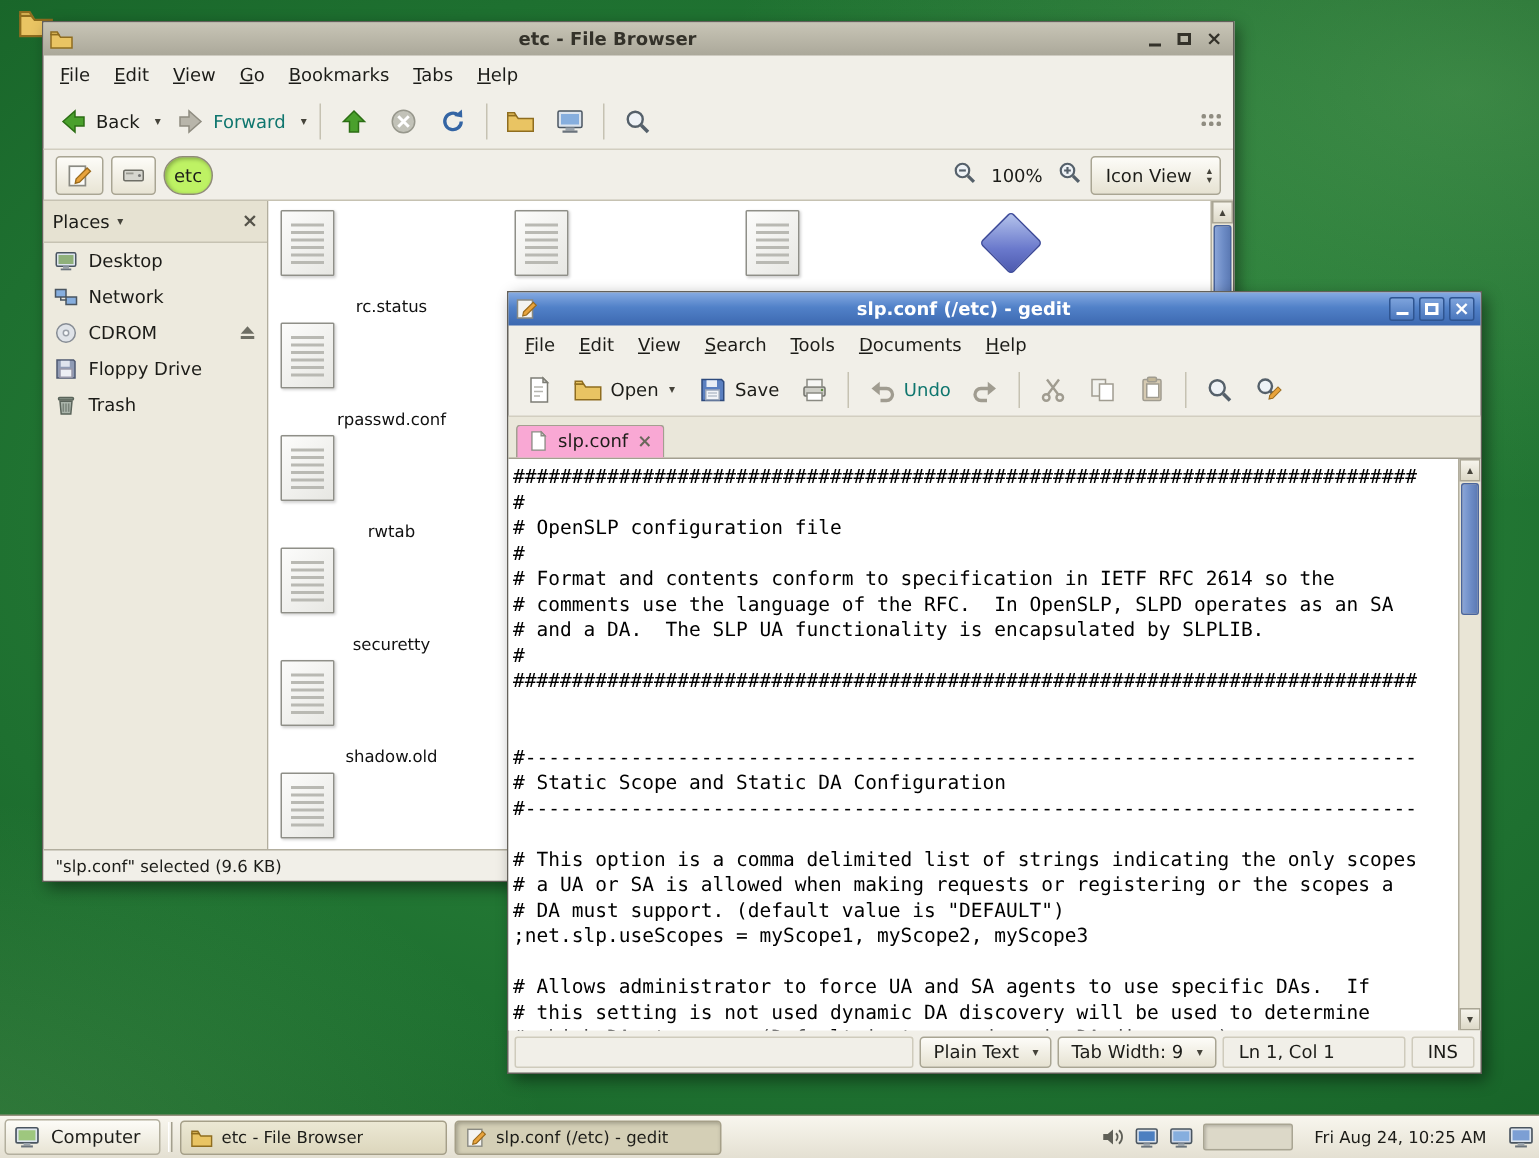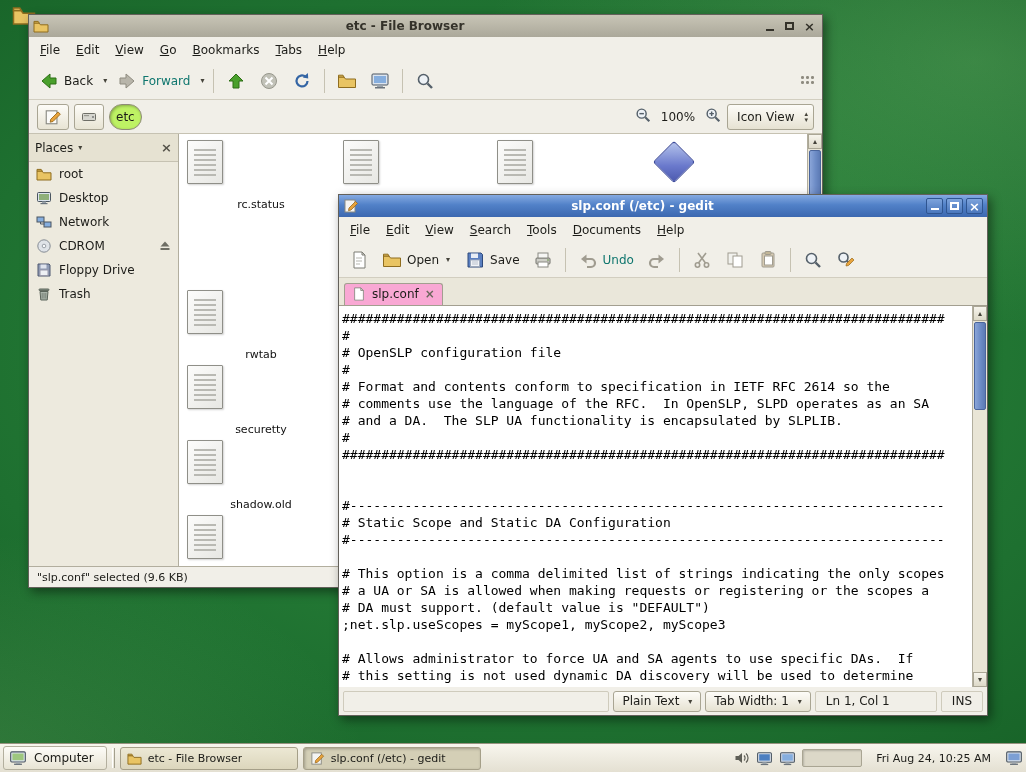--- a/index.html
+++ b/index.html
@@ -274,27 +274,20 @@
 
     <div class="fb-content">
       <div class="places">
         <div class="places-header">
           <span>Places</span>
           <span class="caret">▾</span>
           <span class="places-close">×</span>
         </div>
         <div class="place-item">
           <svg width="16" height="16" viewBox="0 0 16 16">
-              <path d="M1 5 L6 5 L7.4 6.8 L15 6.8 L15 14 L1 14 Z" fill="#e9c463" stroke="#8f6d1f"></path>
-              <path d="M1 5 L1 3.4 L5.2 3.4 L6.2 5 Z" fill="#e9c463" stroke="#8f6d1f"></path>
-            </svg>
-          <span>root</span>
-        </div>
-        <div class="place-item">
-          <svg width="16" height="16" viewBox="0 0 16 16">
               <rect x="1.5" y="2.5" width="13" height="9" rx="1" fill="#dce4ee" stroke="#4a5560"></rect>
               <rect x="3" y="4" width="10" height="6" fill="#8fb07a"></rect>
               <rect x="6" y="11.5" width="4" height="1.5" fill="#9aa3ac"></rect>
               <rect x="4.5" y="13" width="7" height="1.2" fill="#6a737c"></rect>
             </svg>
           <span>Desktop</span>
         </div>
         <div class="place-item">
           <svg width="16" height="16" viewBox="0 0 16 16">
               <rect x="1" y="3" width="7" height="5" fill="#86aede" stroke="#4a5560"></rect>
@@ -344,20 +337,24 @@
             <span class="file-label">request-key.conf</span>
           </div>
           <div class="file-item" style="left:318px; top:6px;">
             <span class="bigdoc"></span>
             <span class="file-label">resolv.conf</span>
           </div>
           <div class="file-item" style="left:473px; top:6px;">
             <span class="diamond"></span>
             <span class="file-label">rmt</span>
           </div>
+          <div class="file-item" style="left:8px; top:81px;">
+            <span class="bigdoc"></span>
+            <span class="file-label">rpasswd.conf</span>
+          </div>
           <div class="file-item" style="left:8px; top:156px;">
             <span class="bigdoc"></span>
             <span class="file-label">rwtab</span>
           </div>
           <div class="file-item" style="left:8px; top:231px;">
             <span class="bigdoc"></span>
             <span class="file-label">securetty</span>
           </div>
           <div class="file-item" style="left:8px; top:306px;">
             <span class="bigdoc"></span>
@@ -541,21 +538,21 @@
       </div>
     </div>
 
     <div class="gedit-status">
       <div class="status-fill"></div>
       <div class="status-combo">
         <span>Plain Text</span>
         <span class="tb-dd">▾</span>
       </div>
       <div class="status-combo">
-        <span>Tab Width: 1</span>
+        <span>Tab Width: 9</span>
         <span class="tb-dd">▾</span>
       </div>
       <div class="status-panel panel-lncol">Ln 1, Col 1</div>
       <div class="status-panel">INS</div>
     </div>
   </div>
 
   <div class="taskbar">
     <div class="task-computer">
       <svg width="18" height="18" viewBox="0 0 16 16">

